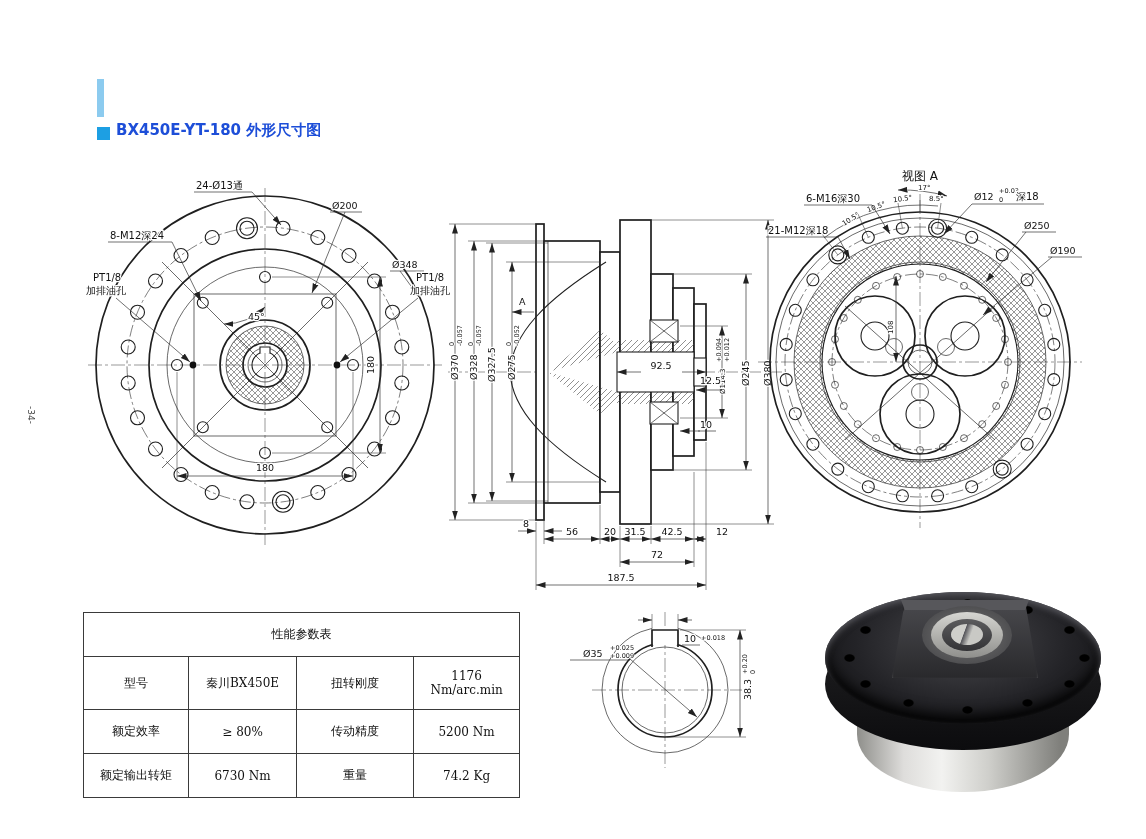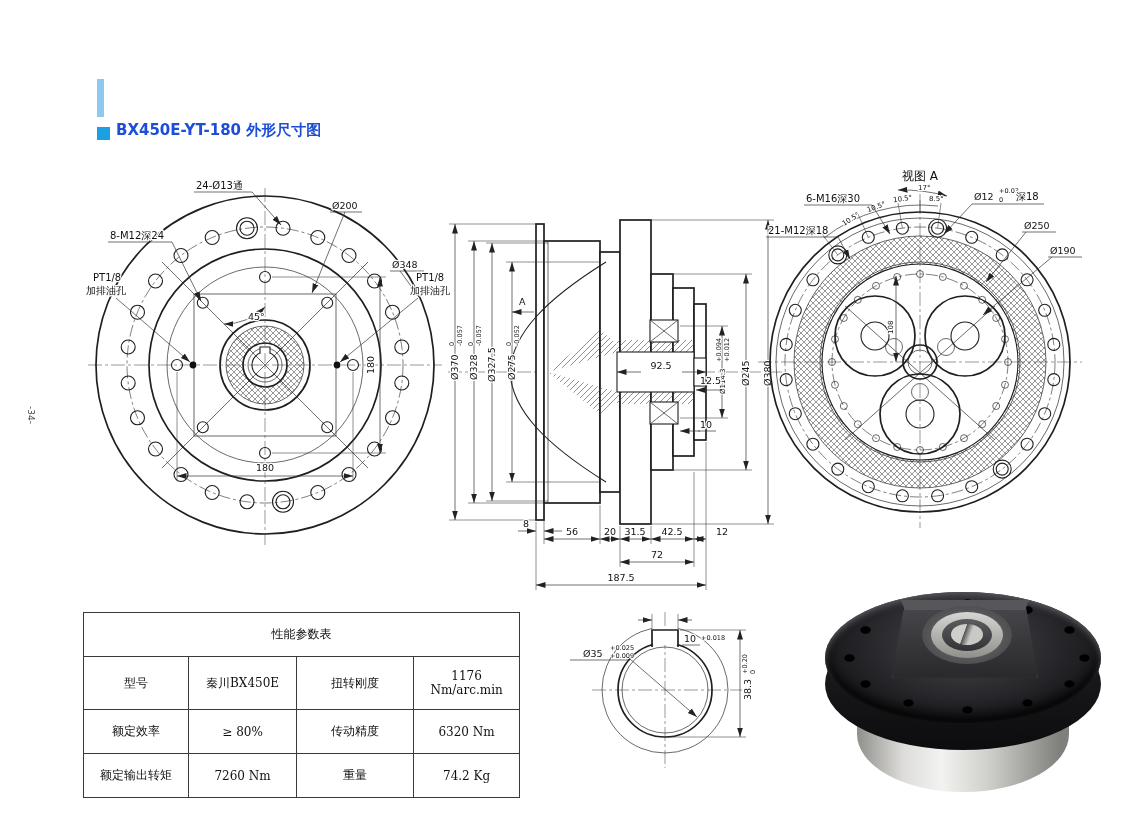--- a/index.html
+++ b/index.html
@@ -471,25 +471,25 @@
       <tr>
         <td style="width:107px">型号</td>
         <td style="width:107px">秦川BX450E</td>
         <td style="width:120px">扭转刚度</td>
         <td style="width:103px">1176 Nm/arc.min</td>
       </tr>
       <tr>
         <td>额定效率</td>
         <td>≥ 80%</td>
         <td>传动精度</td>
-        <td>6320 Nm</td>
+        <td>5200 Nm</td>
       </tr>
       <tr>
         <td>额定输出转矩</td>
-        <td>7260 Nm</td>
+        <td>6730 Nm</td>
         <td>重量</td>
         <td>74.2 Kg</td>
       </tr>
     </tbody>
   </table>
 
   <div id="photo">
     <div class="drum"></div>
     <div class="band"></div>
     <div class="flange-side"></div>

